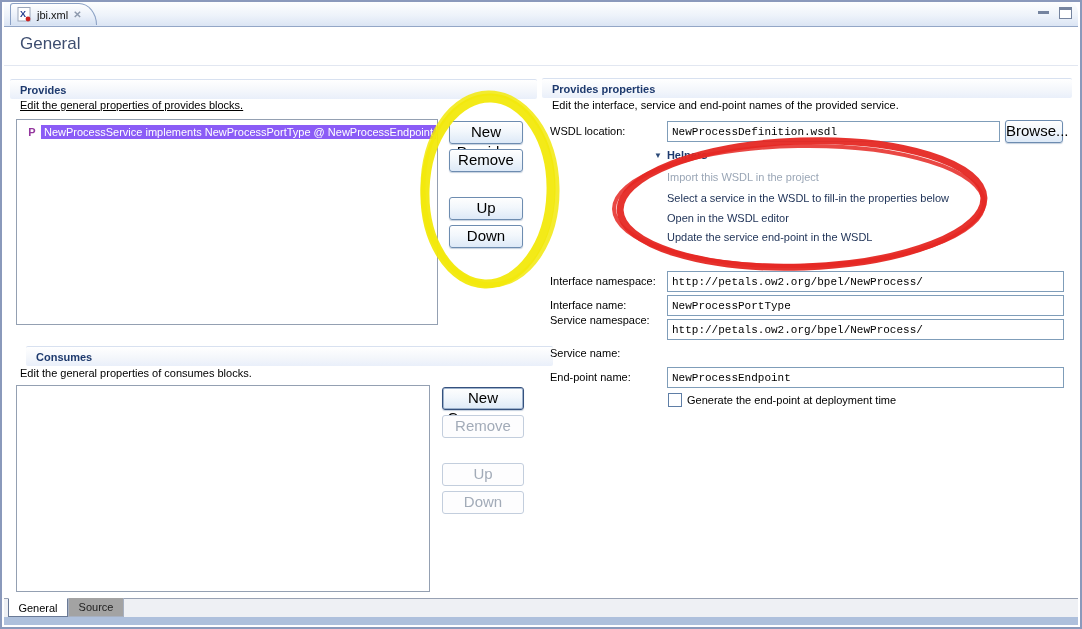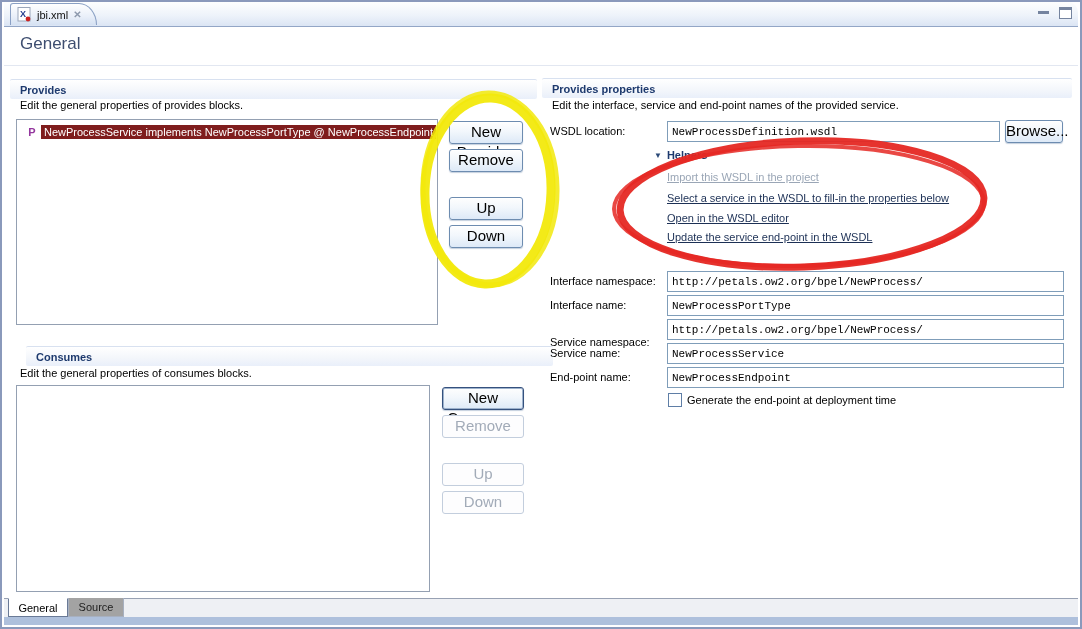--- a/index.html
+++ b/index.html
@@ -36,21 +36,21 @@
     position:absolute;height:20px;box-sizing:border-box;
     background:linear-gradient(180deg,#ffffff 0%,#f3f6fb 60%,#e9effa 100%);
     border-top:1px solid #d8e1f0;border-radius:2px;
   }
   .section-title{display:block;padding:4px 0 0 10px;font-size:11px;font-weight:bold;color:#1e3a6e;}
   .desc{position:absolute;font-size:11px;color:#000;}
 
   .listbox{position:absolute;background:#fff;border:1px solid #94a0b2;box-sizing:border-box;}
   .listitem{margin-top:3px;height:17px;display:flex;align-items:center;font-size:11px;}
   .p-icon{width:14px;margin-left:8px;text-align:center;color:#94379e;font-weight:bold;font-size:11px;}
-  .sel-text{background:#7f1d1d;color:#fff;padding:1px 3px;margin-left:2px;white-space:nowrap;}
+  .sel-text{background:#8b5cf6;color:#fff;padding:1px 3px;margin-left:2px;white-space:nowrap;}
 
   .btn{
     position:absolute;height:23px;box-sizing:border-box;font-size:15px;color:#000;
     text-align:center;line-height:20px;cursor:default;
     background:linear-gradient(180deg,#fefefe 0%,#f2f7fc 45%,#dde9f7 100%);
     border:1px solid #6d8cb0;border-radius:3px;
     box-shadow:inset 0 1px 0 #ffffff,0 1px 1px rgba(90,120,160,.35);
   }
   .btn.focused{border-color:#35517e;box-shadow:inset 0 0 0 1px #9db2cc,0 1px 1px rgba(90,120,160,.35);}
   .btn.disabled{background:#fdfdfe;border-color:#c3cedd;color:#a2abb8;box-shadow:none;}
@@ -58,21 +58,21 @@
   .field{
     position:absolute;height:21px;box-sizing:border-box;background:#fff;
     border:1px solid #7f9db9;font-size:11px;padding:2px 4px;color:#000;
     font-family:Liberation Mono, monospace;
   }
   .flabel{position:absolute;font-size:11px;color:#000;white-space:nowrap;}
 
   .helpers-head{position:absolute;left:652px;top:147px;display:flex;align-items:center;gap:5px;}
   .tri{font-size:8px;color:#2c4a78;}
   .helpers-title{font-size:11px;font-weight:bold;color:#1e3a6e;}
-  .hlink{position:absolute;left:665px;font-size:11px;color:#1c3055;text-decoration:underline;cursor:pointer;white-space:nowrap;}
+  .hlink{position:absolute;left:665px;font-size:11px;color:#1c3055;cursor:pointer;white-space:nowrap;}
   .hlink.disabled{color:#9aa6b6;cursor:default;}
 
   .cb{position:absolute;left:666px;top:391px;width:12px;height:12px;border:1px solid #5f7ea6;background:#fff;box-sizing:content-box;}
   .cb-label{position:absolute;left:685px;top:392px;font-size:11px;color:#000;}
 
   
   .bottombar{position:absolute;left:2px;right:2px;bottom:10px;height:19px;background:#eef0f4;border-top:1px solid #98a1b3;box-sizing:border-box;}
   .btab{position:absolute;top:-1px;height:19px;box-sizing:border-box;font-size:11px;text-align:center;padding-top:3px;}
   .btab.active{left:4px;width:60px;background:#fff;border:1px solid #6a7a96;border-top:1px solid #fff;}
   .btab.inactive{left:64px;width:56px;background:#a3a3a3;border:1px solid #a7b0c0;border-top:none;color:#222;}
@@ -100,21 +100,21 @@
       <div class="max-icon"></div>
     </div>
   </div>
 
   <div class="page-title">General</div>
   <div class="title-sep"></div>
 
   <div class="section-head" style="left:8px;top:77px;width:527px;">
     <span class="section-title">Provides</span>
   </div>
-  <div class="desc" style="left:18px;top:97px;">Edit the general properties of provides blocks.</div>
+  <div class="desc" style="left:18px;top:97px;text-decoration:underline;">Edit the general properties of provides blocks.</div>
 
   <div class="listbox" style="left:14px;top:117px;width:422px;height:206px;">
     <div class="listitem">
       <span class="p-icon">P</span>
       <span class="sel-text">NewProcessService implements NewProcessPortType @ NewProcessEndpoint</span>
     </div>
   </div>
 
   <div class="btn" style="left:447px;top:119px;width:74px;">New Provides</div>
   <div class="btn" style="left:447px;top:147px;width:74px;">Remove</div>
@@ -150,25 +150,24 @@
   <a class="hlink" style="top:190px;">Select a service in the WSDL to fill-in the properties below</a>
   <a class="hlink" style="top:210px;">Open in the WSDL editor</a>
   <a class="hlink" style="top:229px;">Update the service end-point in the WSDL</a>
 
   <div class="flabel" style="left:548px;top:273px;">Interface namespace:</div>
   <input class="field" style="left: 665px; top: 269px; width: 397px;" value="http://petals.ow2.org/bpel/NewProcess/">
 
   <div class="flabel" style="left:548px;top:297px;">Interface name:</div>
   <input class="field" style="left: 665px; top: 293px; width: 397px;" value="NewProcessPortType">
 
-  <div class="flabel" style="left:548px;top:334px;">Service namespace:</div>
+  <div class="flabel" style="left:548px;top:312px;">Service namespace:</div>
   <input class="field" style="left: 665px; top: 317px; width: 397px;" value="http://petals.ow2.org/bpel/NewProcess/">
 
   <div class="flabel" style="left:548px;top:345px;">Service name:</div>
-  <input class="field" style="left: 665px; top: 341px; width: 397px;" value="NewProcessService">
 
   <div class="flabel" style="left:548px;top:369px;">End-point name:</div>
   <input class="field" style="left: 665px; top: 365px; width: 397px;" value="NewProcessEndpoint">
 
   <span class="cb"></span>
   <span class="cb-label">Generate the end-point at deployment time</span>
 
   <div class="bottombar">
     <div class="btab active">General</div>
     <div class="btab inactive">Source</div>

